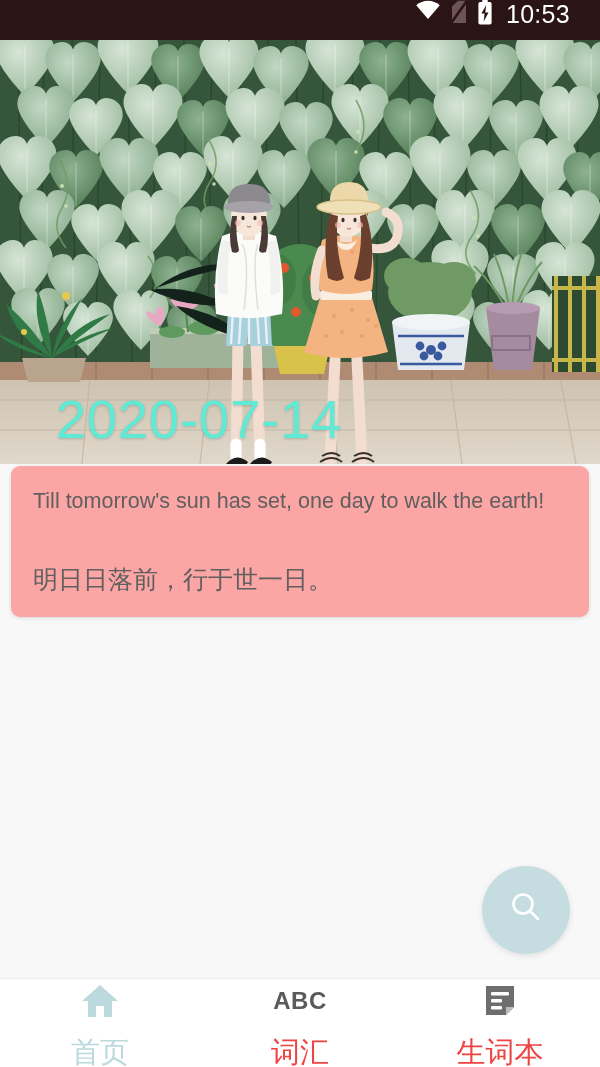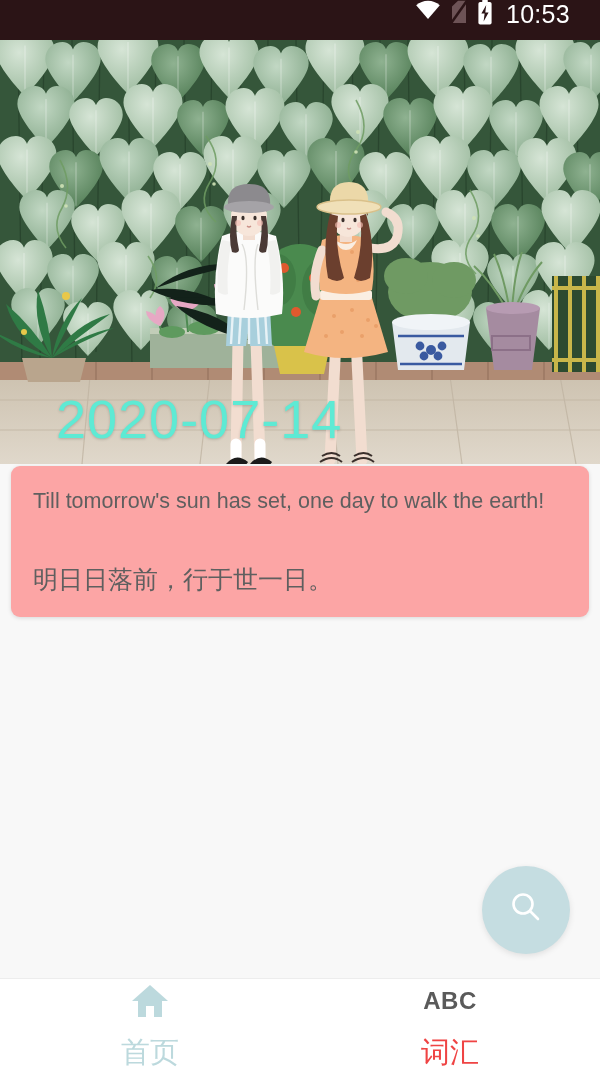--- a/index.html
+++ b/index.html
@@ -520,16 +520,28 @@
       <span class="nav-label">首页</span>
     </div>
 
     <div class="nav-item inactive">
       <span class="nav-icon">
         <span class="abc-glyph">ABC</span>
       </span>
       <span class="nav-label">词汇</span>
     </div>
 
+    <div class="nav-item inactive">
+      <span class="nav-icon">
+        <svg width="36" height="36" viewBox="0 0 36 36">
+          <path d="M4 3 L32 3 L32 24 L24 32 L4 32 Z" fill="#6e6e6e"></path>
+          <path d="M24 32 L24 24 L32 24 Z" fill="#bdbdbd"></path>
+          <rect x="9" y="9" width="18" height="3.4" rx="1.2" fill="#ffffff"></rect>
+          <rect x="9" y="16" width="11" height="3.4" rx="1.2" fill="#ffffff"></rect>
+          <rect x="9" y="23" width="11" height="3.4" rx="1.2" fill="#ffffff"></rect>
+        </svg>
+      </span>
+      <span class="nav-label">生词本</span>
+    </div>
 
   </div>
 
 </div>
 
 </body></html>

